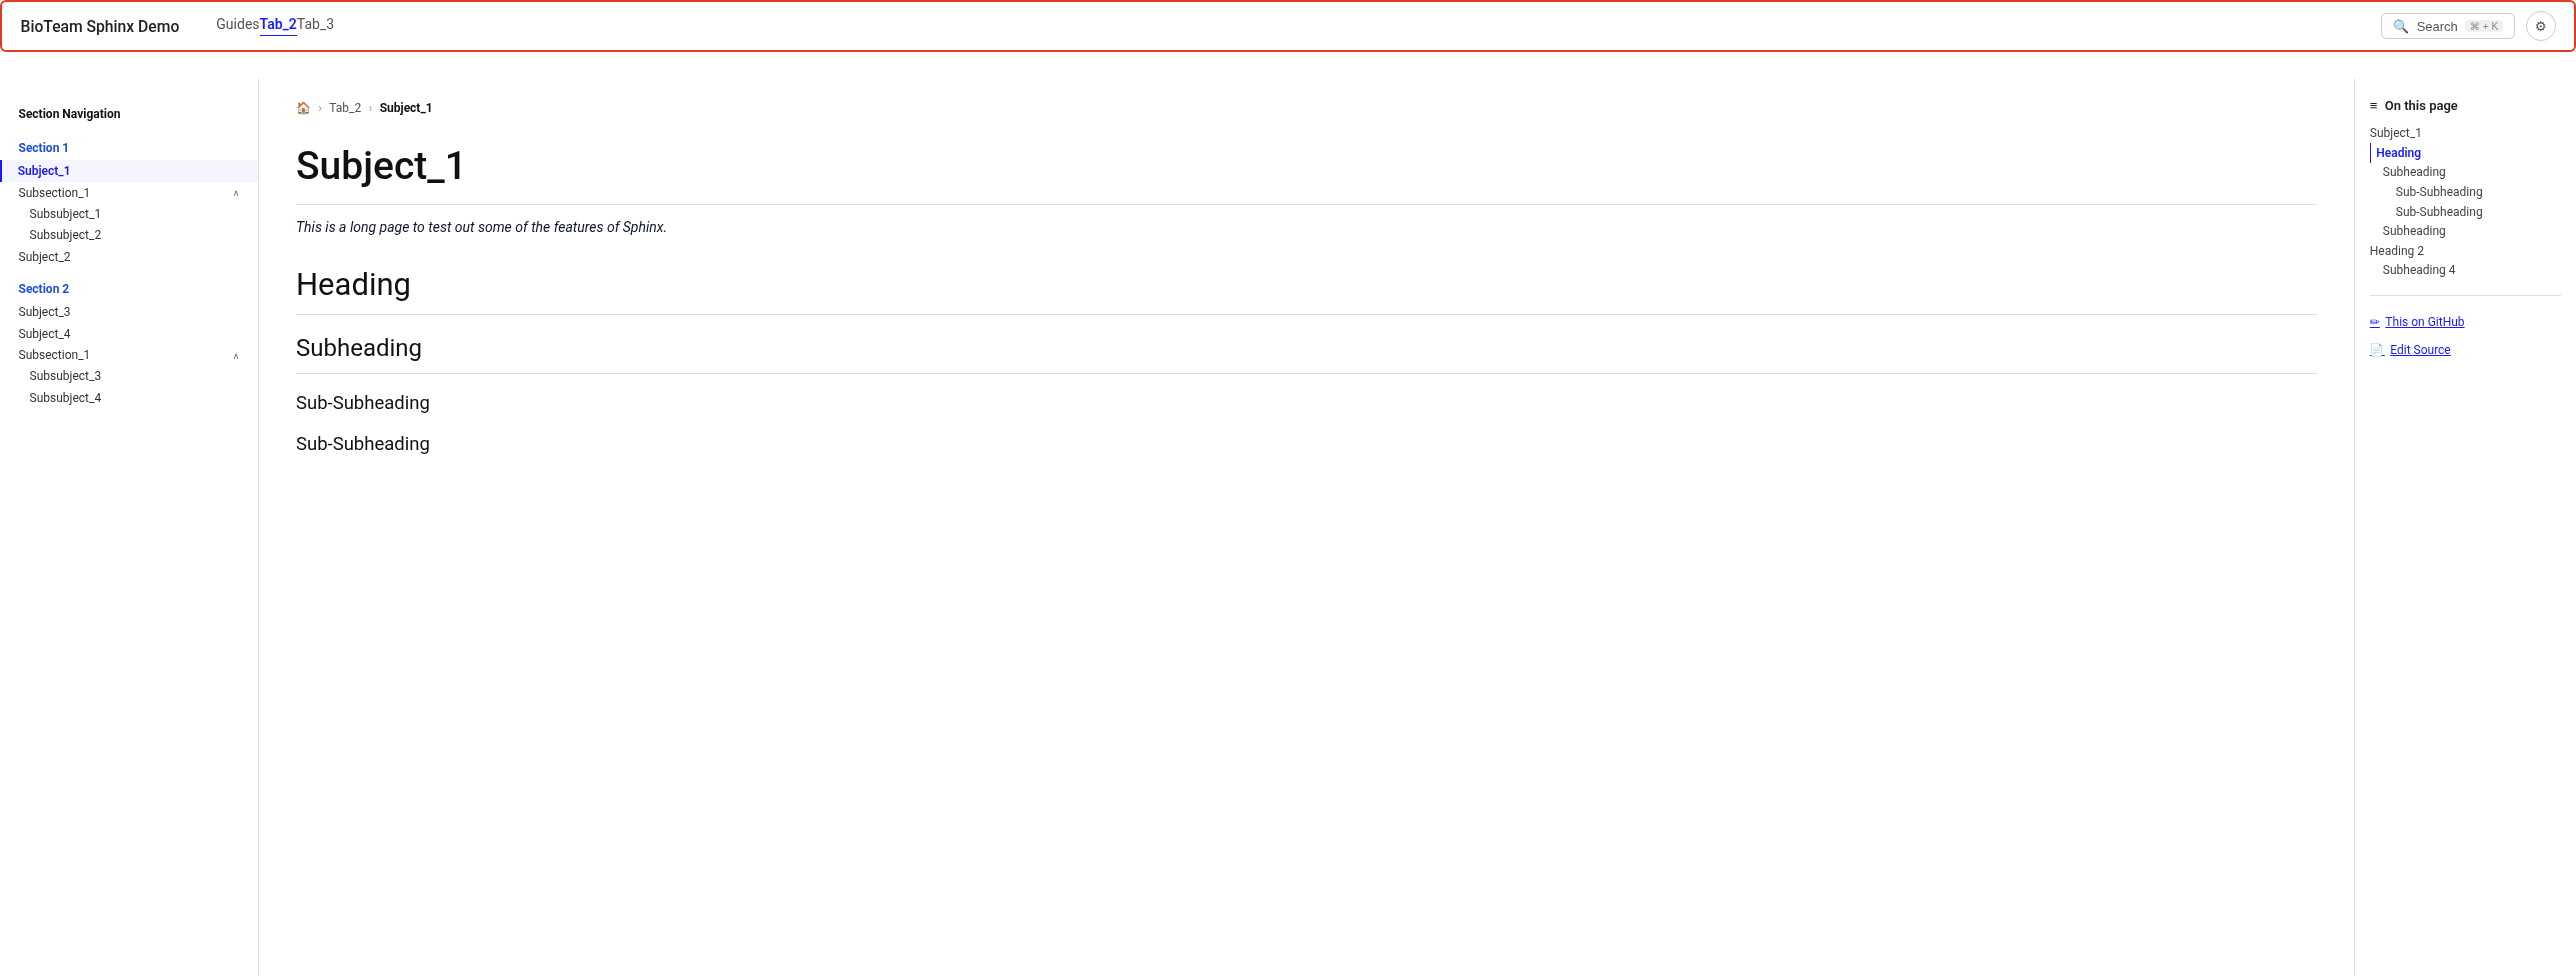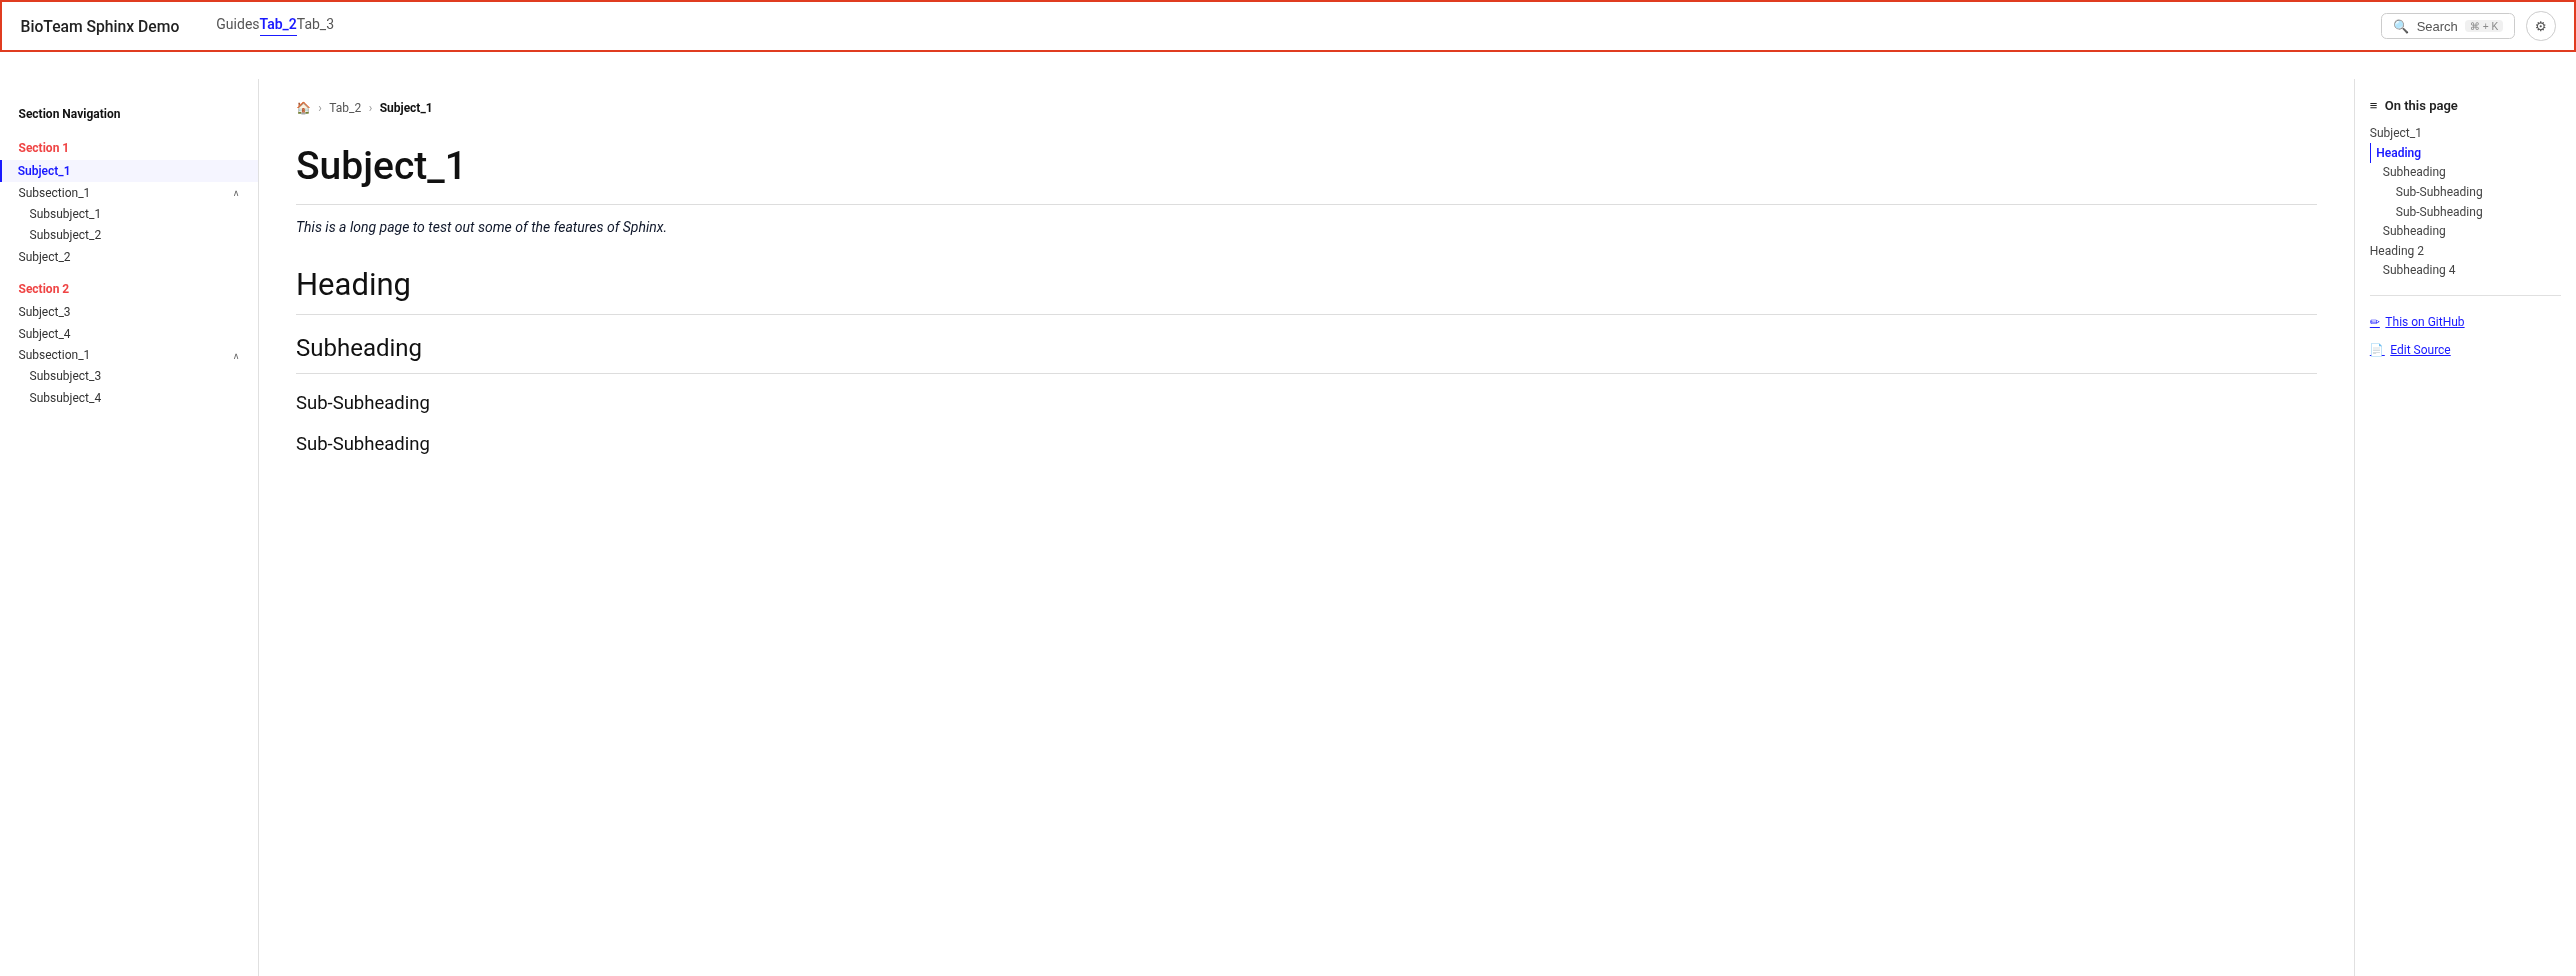--- a/index.html
+++ b/index.html
@@ -6,21 +6,21 @@
     body { font-family: -apple-system, BlinkMacSystemFont, "Segoe UI", Roboto, sans-serif; font-size: 13px; color: #333; background: #fff; }
 
     
     #header {
       display: flex;
       align-items: center;
       padding: 0 18.5px;
       height: 52px;
       background: #fff;
       border: 2.8px solid #e03c20;
-      border-radius: 0;
+      border-radius: 6px;
       position: relative;
       z-index: 100;
     }
     #header-brand {
       font-size: 15.7px;
       font-weight: 500;
       color: #222;
       white-space: nowrap;
       margin-right: 37px;
     }
@@ -100,21 +100,21 @@
     }
     .sidebar-section-title {
       font-size: 12px;
       font-weight: 700;
       color: #111;
       padding: 9.2px 18.5px 5.5px 18.5px;
     }
     .sidebar-section-header {
       font-size: 12px;
       font-weight: 700;
-      color: #ef4444;
+      color: #1d4ed8;
       padding: 14.8px 18.5px 5.5px 18.5px;
       text-transform: none;
     }
     .sidebar-item {
       display: flex;
       align-items: center;
       justify-content: space-between;
       padding: 3.7px 18.5px;
       cursor: pointer;
       font-size: 12px;

